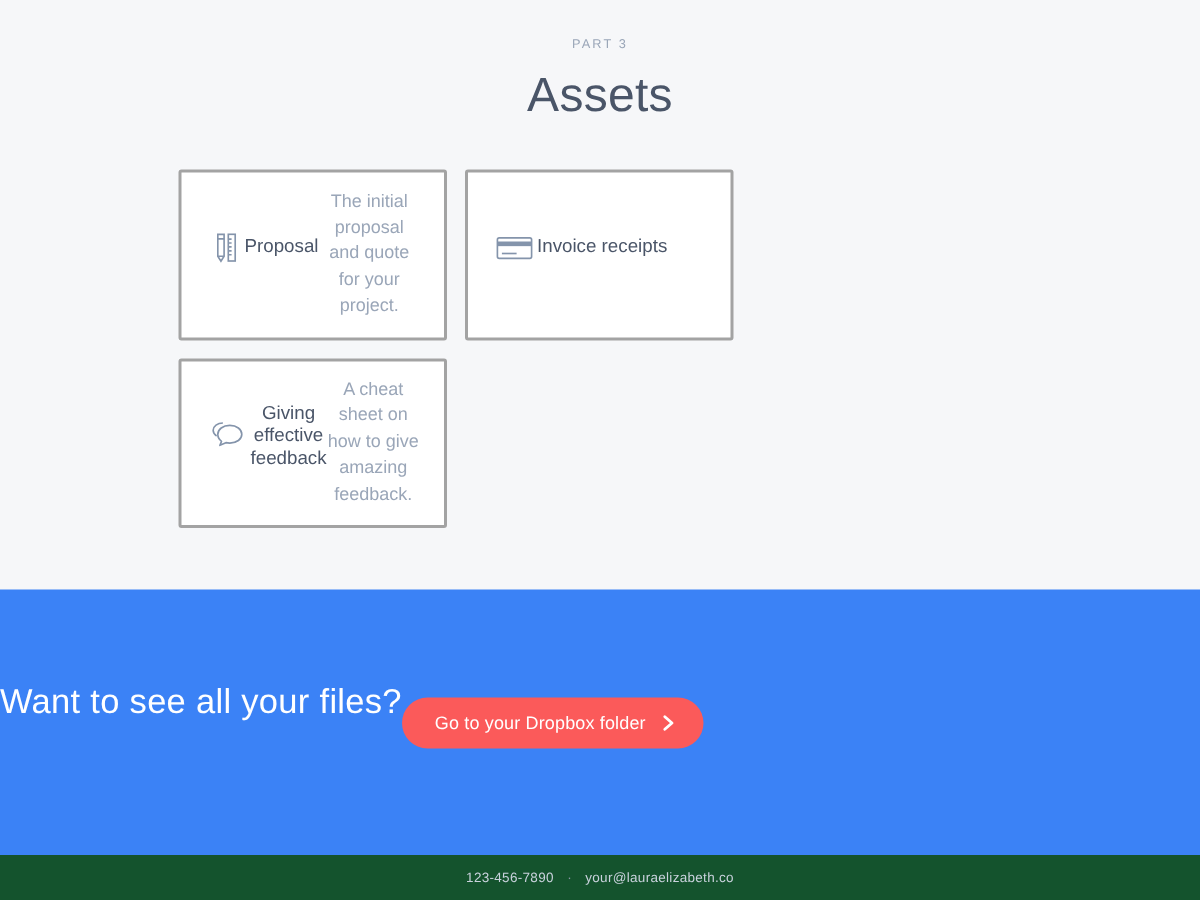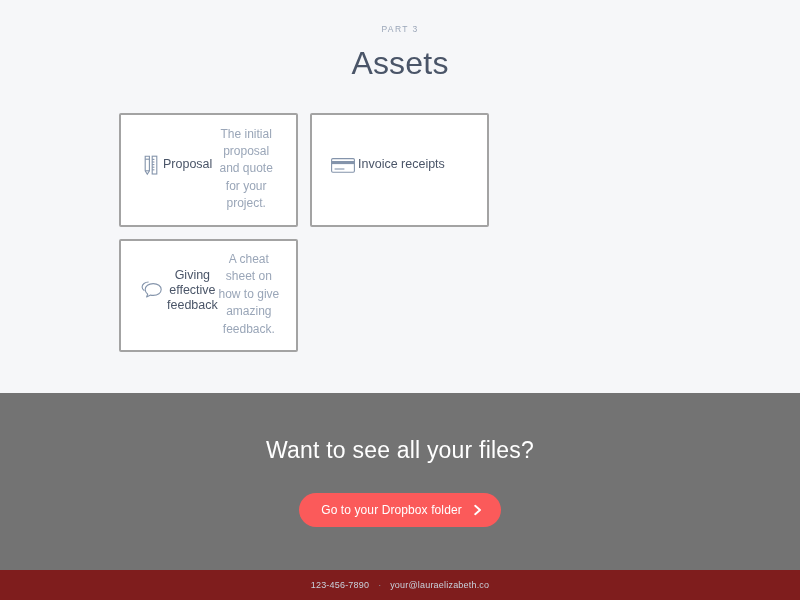--- a/index.html
+++ b/index.html
@@ -99,26 +99,25 @@
   .card-desc {
     font-size: 12px;
     line-height: 1.45;
     color: #9aa6b8;
     margin: 0;
     max-width: 148px;
   }
 
   
   .cta {
-    background: #737373;
+    background: #3b82f6;
     height: 177px;
     display: flex;
-    flex-direction: column;
-    align-items: center;
-    justify-content: center;
+    flex-direction: row;
+    align-items: center;
   }
 
   .cta-title {
     font-size: 23px;
     font-weight: normal;
     color: #ffffff;
     margin: 0 0 29px 0;
     letter-spacing: 0.2px;
   }
 
@@ -136,21 +135,21 @@
     cursor: pointer;
     letter-spacing: 0.1px;
   }
   .cta-button .chev {
     display: inline-flex;
     align-items: center;
   }
 
   
   .footer {
-    background: #7f1d1d;
+    background: #14532d;
     flex: 1;
     display: flex;
     align-items: center;
     justify-content: center;
     gap: 9px;
   }
   .footer-text {
     font-size: 9px;
     color: #c9d2dc;
     letter-spacing: 0.2px;

